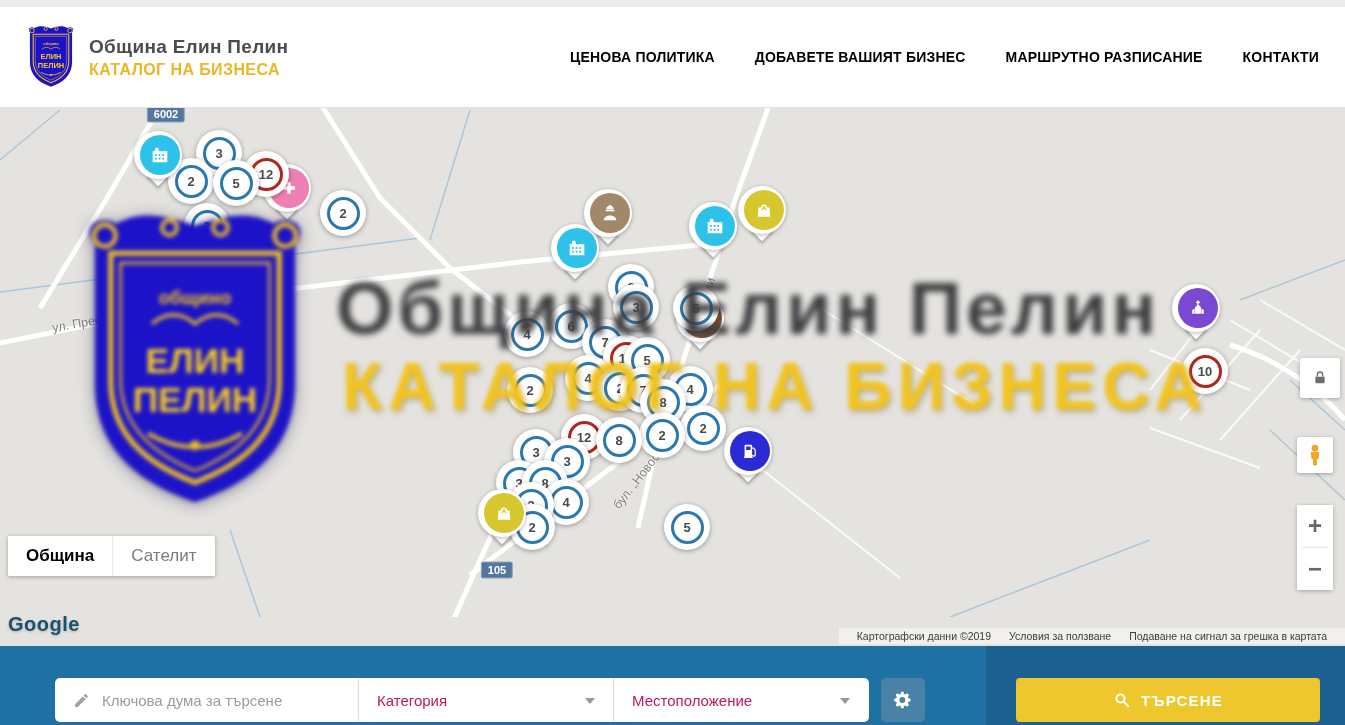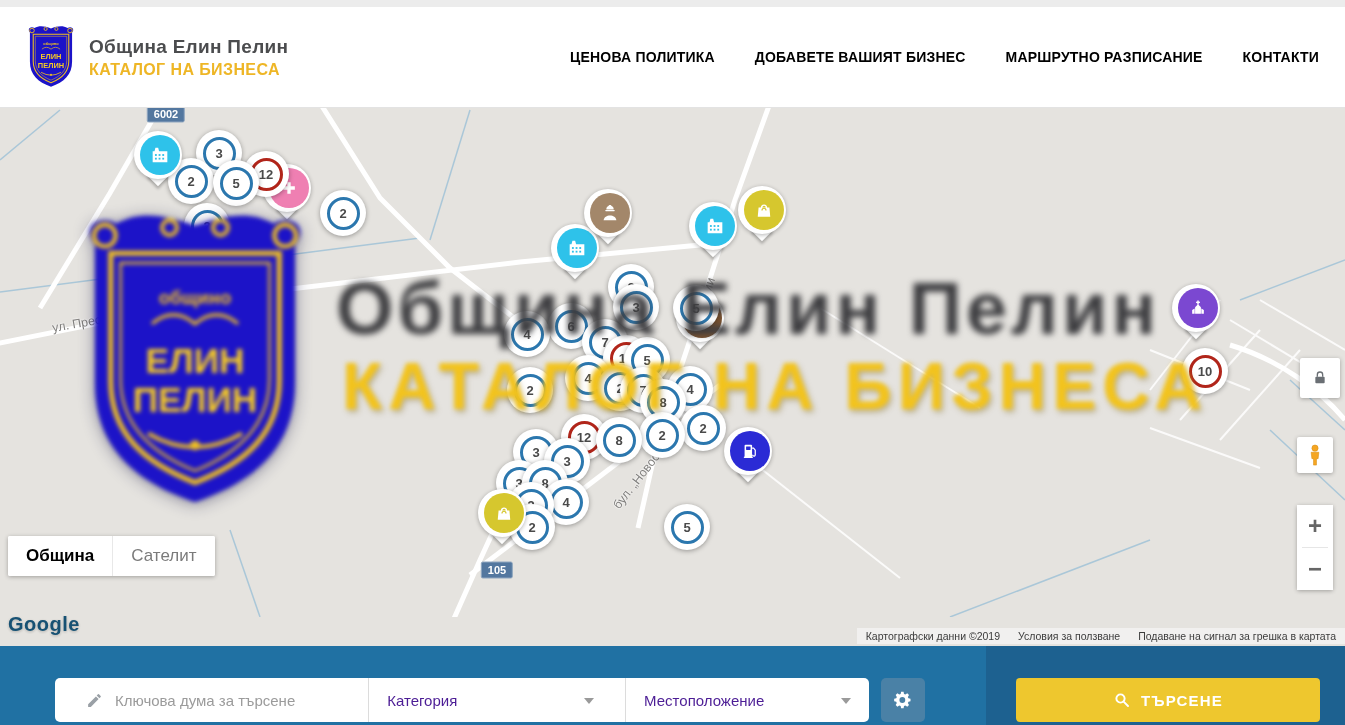--- a/index.html
+++ b/index.html
@@ -54,45 +54,45 @@
   
   .maptype { position:absolute; left:8px; top:428px; display:flex; background:#fff; border-radius:2px;
              box-shadow:0 1px 4px rgba(0,0,0,.3); overflow:hidden; }
   .maptype button { border:0; background:#fff; height:40px; padding:0 18px; font-size:17px;
                     font-family:"Liberation Sans",sans-serif; cursor:pointer; }
   .maptype .mt-map { color:#000; font-weight:bold; }
   .maptype .mt-sat { color:#7b7b7b; border-left:1px solid #e8e8e8; }
   .glogo { position:absolute; left:8px; bottom:10px; color:#0c4a6e; font-size:20px; font-weight:bold;
            letter-spacing:.5px; opacity:.95; text-shadow:0 1px 3px rgba(0,0,0,.25); cursor:pointer; }
   .attribution { position:absolute; right:0; bottom:2px; display:flex; gap:18px; align-items:center;
-                 background:rgba(244,244,244,.75); padding:2px 9px; font-size:10.5px; color:#3c3c3c; }
+                 background:rgba(244,244,244,.75); padding:2px 18px; font-size:10.5px; color:#3c3c3c; }
   .attribution a { color:#3c3c3c; text-decoration:none; cursor:pointer; }
   .sq-btn { position:absolute; background:#fff; border:0; border-radius:2px;
             box-shadow:0 1px 4px rgba(0,0,0,.3); display:flex; align-items:center; justify-content:center; cursor:pointer; }
   .lockbtn { left:1300px; top:250px; width:40px; height:40px; }
   .pegman  { left:1297px; top:329px; width:36px; height:36px; }
   .zoomctl { position:absolute; left:1297px; top:397px; width:36px; height:85px; background:#fff;
              border-radius:2px; box-shadow:0 1px 4px rgba(0,0,0,.3); display:flex; flex-direction:column; }
   .zoomctl button { flex:1; border:0; background:#fff; font-size:24px; font-weight:bold; color:#666;
                     cursor:pointer; line-height:1; }
   .zoomctl .zdiv { height:1px; background:#e6e6e6; margin:0 5px; }
 
   
   .searchbar { position:relative; height:108px; background:#2071a3; }
   .search-right-bg { position:absolute; right:0; top:0; width:359px; height:100%; background:#1d6190; }
   .search-group { position:absolute; left:55px; top:32px; width:814px; height:44px; background:#fff;
                   border-radius:5px; display:flex; align-items:stretch; }
-  .seg { display:flex; align-items:center; position:relative;margin-left:13px; }
+  .seg { display:flex; align-items:center; position:relative; }
   .seg-keyword { width:303px; padding-left:18px; }
   .seg-keyword svg { flex:0 0 auto; margin-right:12px; }
   .seg-keyword input { border:0; outline:0; flex:1; font-size:15px; color:#555;
                        font-family:"Liberation Sans",sans-serif; min-width:0; }
   .seg-keyword input::placeholder { color:#9b9b9b; opacity:1; }
   .seg-select { width:255px; border-left:1px solid #dcdcdc; padding:0 36px 0 18px; font-size:15px;
-                color:#4c1d95; cursor:pointer; }
+                color:#be185d; cursor:pointer; }
   .caret { position:absolute; right:18px; top:50%; margin-top:-2px; width:0; height:0;
            border-left:5px solid transparent; border-right:5px solid transparent; border-top:6px solid #9a9a9a; }
   .gearbtn { position:absolute; left:881px; top:32px; width:44px; height:44px; background:#4a81a6;
              border:0; border-radius:5px; cursor:pointer; display:flex; align-items:center; justify-content:center; }
   .searchbtn { position:absolute; left:1016px; top:32px; width:304px; height:44px; background:#eec72e;
                border:0; border-radius:4px; cursor:pointer; display:flex; align-items:center;
                justify-content:center; gap:10px; }
   .searchbtn span { color:#fff; font-size:15px; font-weight:bold; letter-spacing:1.2px; }
 </style>
 </head>

